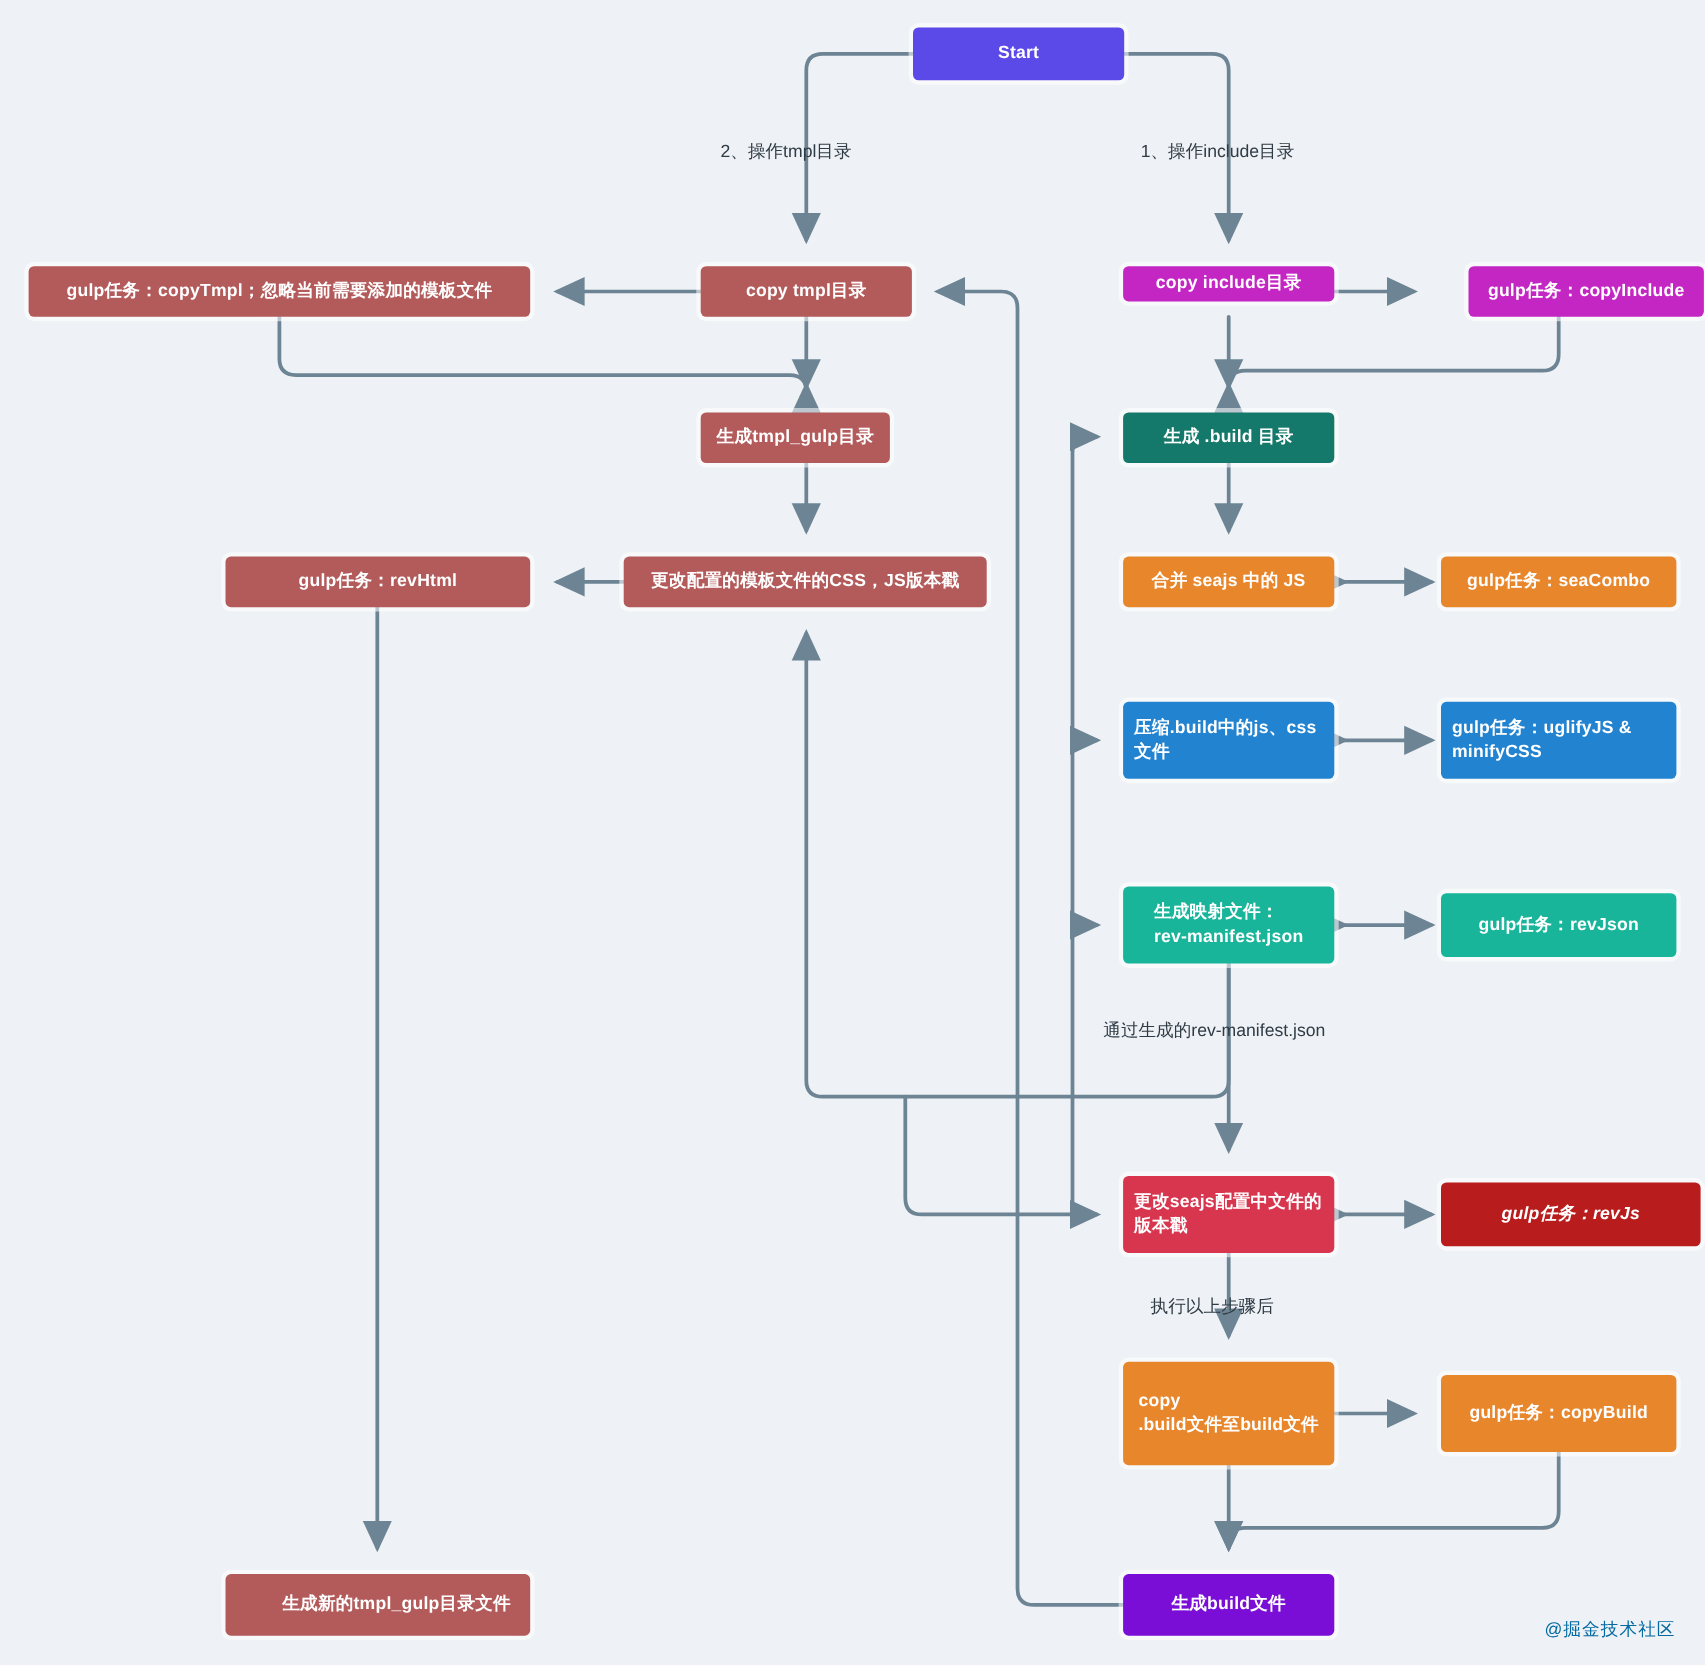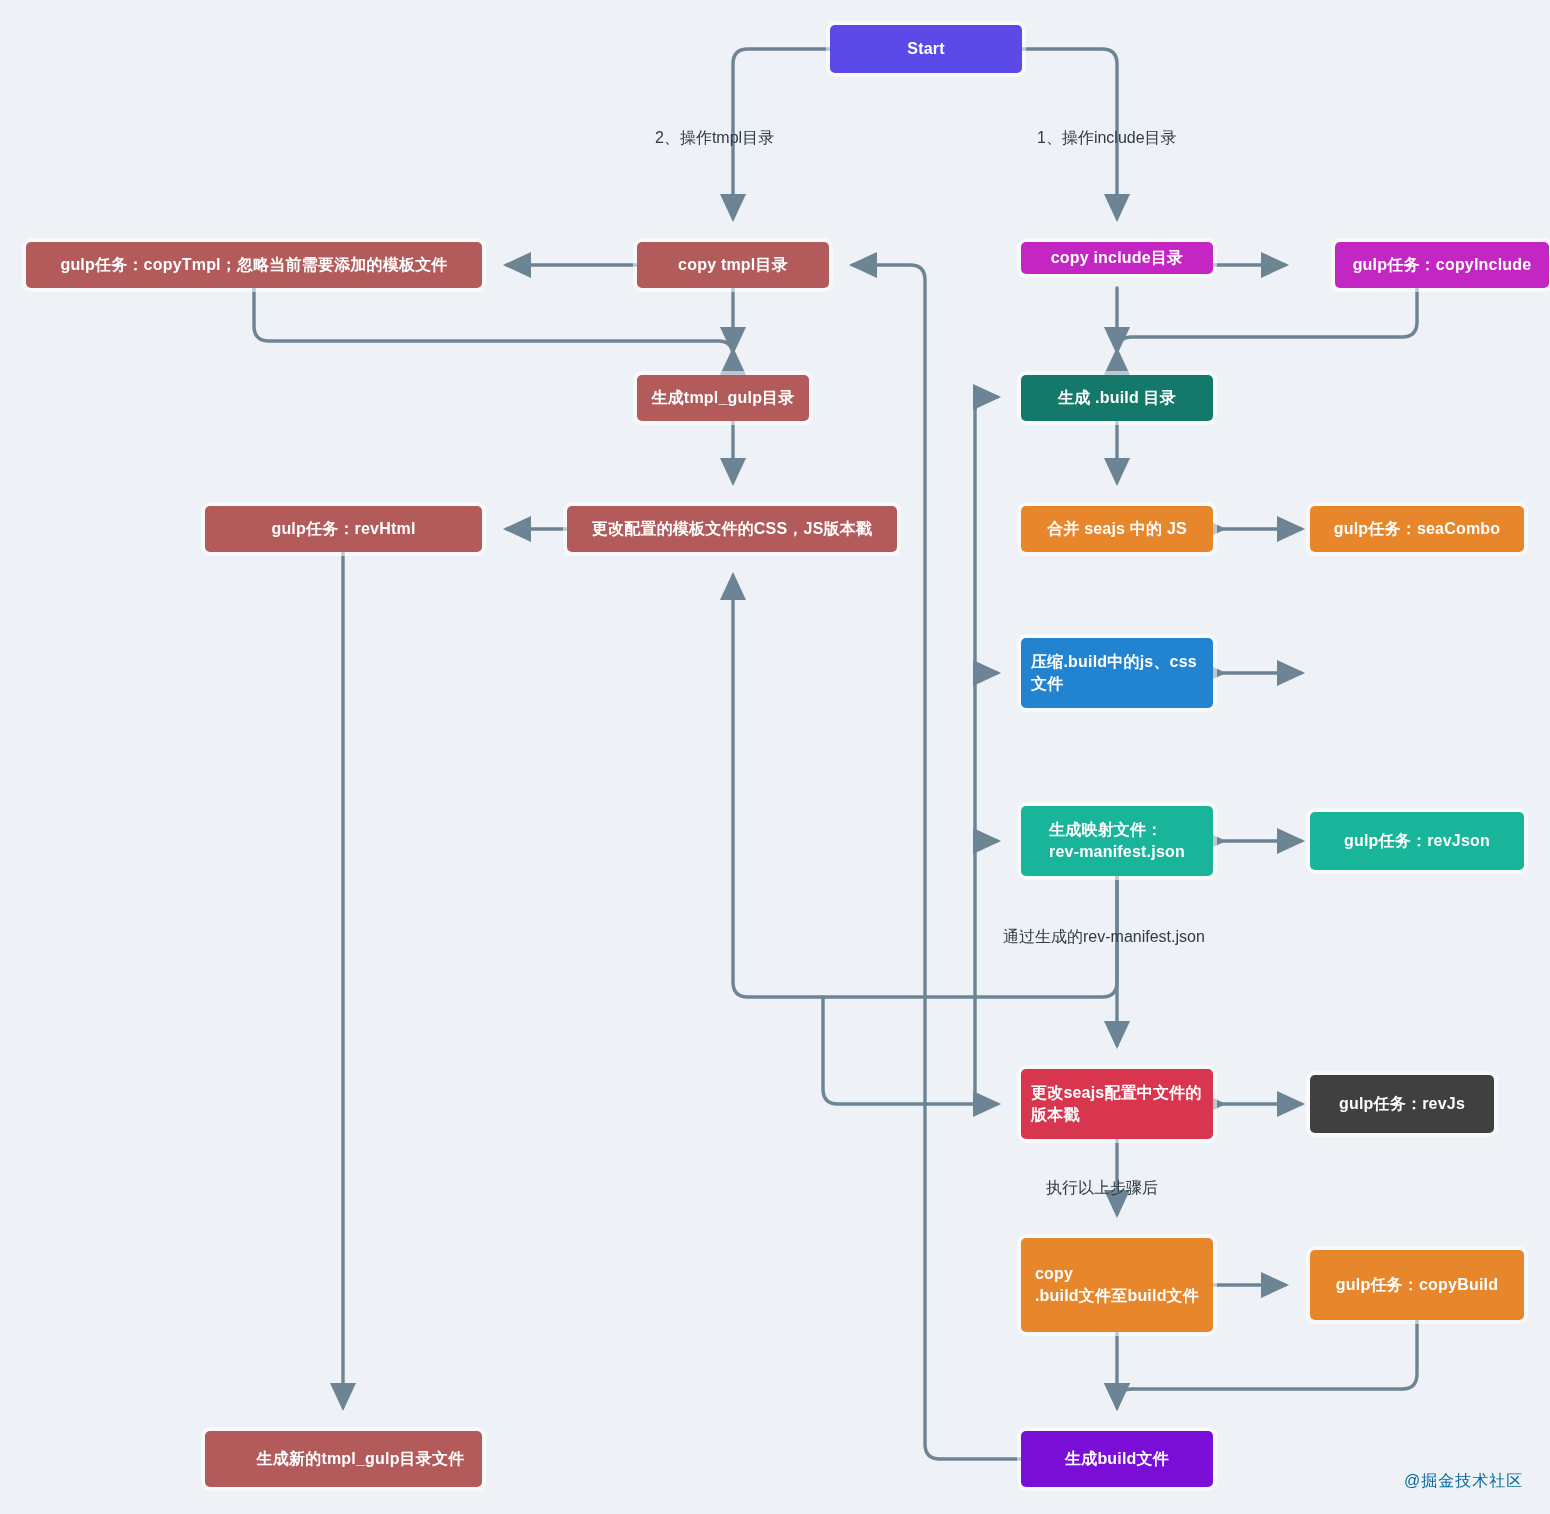--- a/index.html
+++ b/index.html
@@ -143,29 +143,30 @@
   <div class="node" style="left:205px;top:506px;width:277px;height:46px;background:#b35a5a;">gulp任务：revHtml</div>
 
   <div class="node" style="left:567px;top:506px;width:330px;height:46px;background:#b35a5a;">更改配置的模板文件的CSS，JS版本戳</div>
 
   <div class="node" style="left:1021px;top:506px;width:192px;height:46px;background:#e8862c;">合并 seajs 中的 JS</div>
 
   <div class="node" style="left:1310px;top:506px;width:214px;height:46px;background:#e8862c;">gulp任务：seaCombo</div>
 
   <div class="node" style="left:1021px;top:638px;width:192px;height:70px;background:#2283d0;">压缩.build中的js、css文件</div>
 
+  <div class="node" style="left:1310px;top:638px;width:214px;height:70px;background:#2283d0;">gulp任务：uglifyJS &amp; minifyCSS</div>
 
   <div class="node" style="left:1021px;top:806px;width:192px;height:70px;background:#18b59b;">生成映射文件：
 rev-manifest.json</div>
 
   <div class="node" style="left:1310px;top:812px;width:214px;height:58px;background:#18b59b;">gulp任务：revJson</div>
 
   <div class="node" style="left:1021px;top:1069px;width:192px;height:70px;background:#d8364f;">更改seajs配置中文件的版本戳</div>
 
-  <div class="node" style="left:1310px;top:1075px;width:184px;height:58px;background:#404040;">gulp任务：revJs</div>
+  <div class="node" style="left:1310px;top:1075px;width:236px;height:58px;background:#b91c1c;font-style:italic;">gulp任务：revJs</div>
 
   <div class="node" style="left:1021px;top:1238px;width:192px;height:94px;background:#e8862c;">copy
 .build文件至build文件</div>
 
   <div class="node" style="left:1310px;top:1250px;width:214px;height:70px;background:#e8862c;">gulp任务：copyBuild</div>
 
   <div class="node" style="left:1021px;top:1431px;width:192px;height:56px;background:#7a0ed6;">生成build文件</div>
 
   <div class="node" style="left:205px;top:1431px;width:277px;height:56px;background:#b35a5a;padding-left:44px;">生成新的tmpl_gulp目录文件</div>
 

